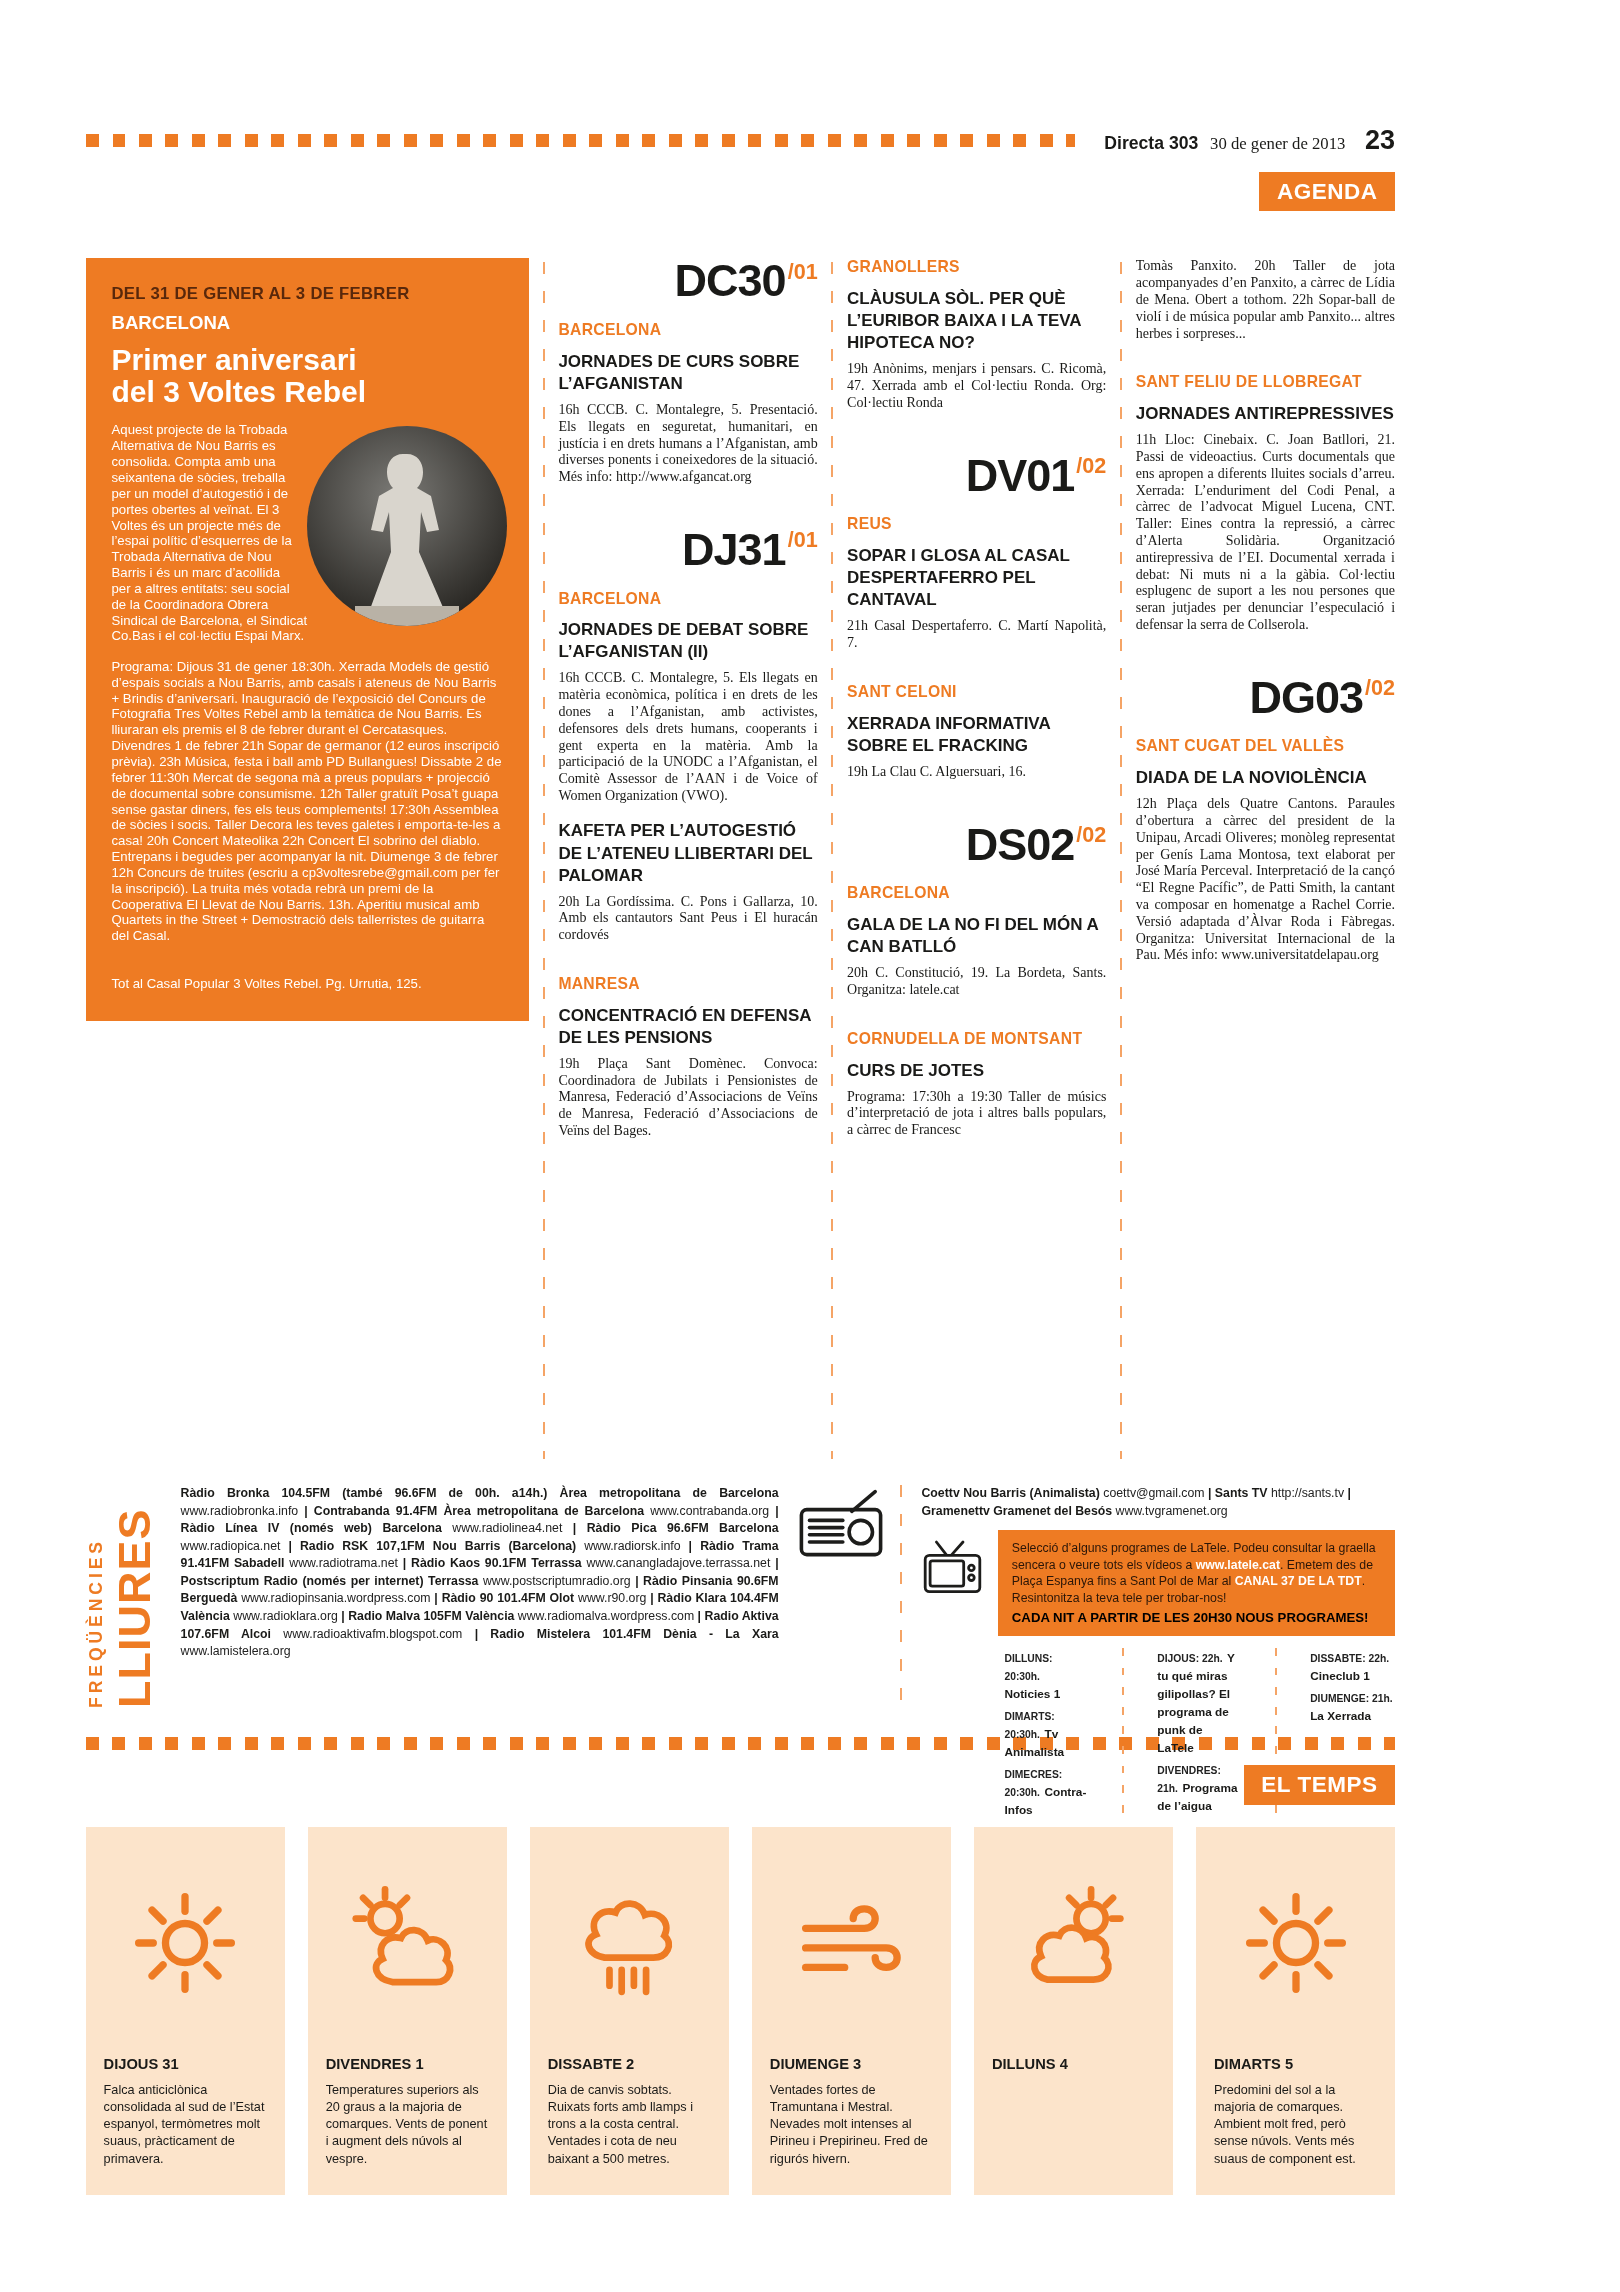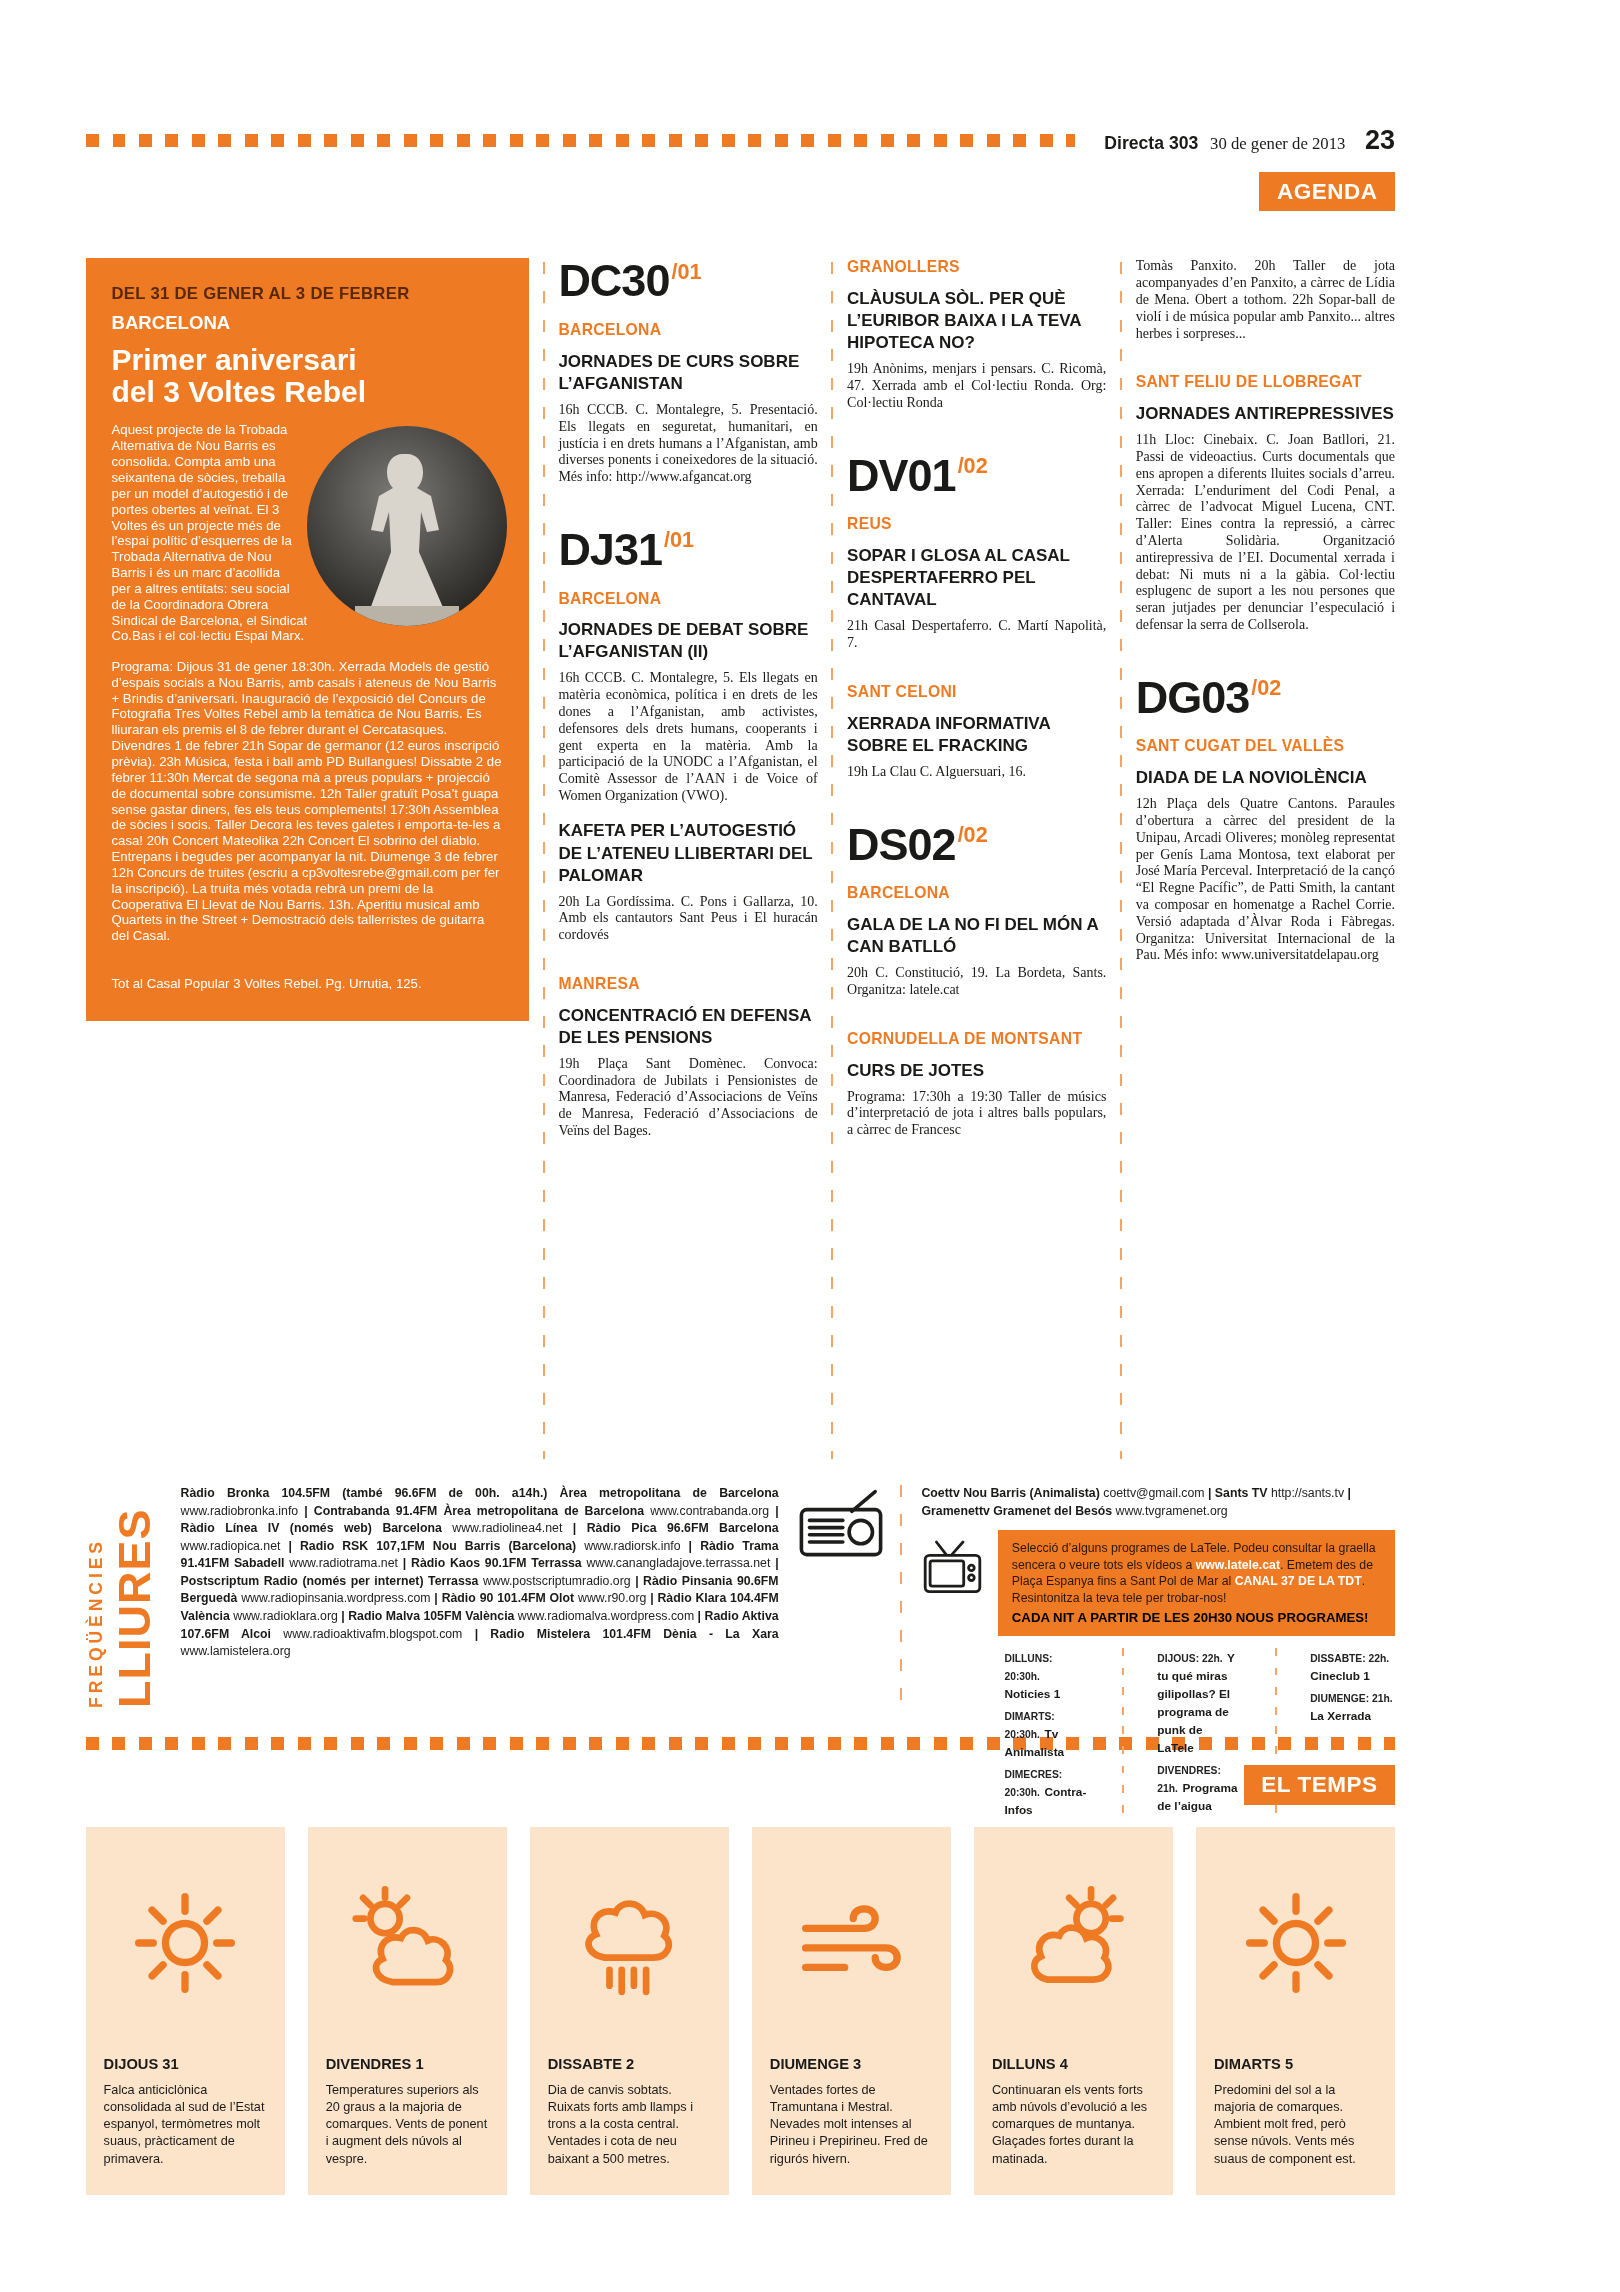--- a/index.html
+++ b/index.html
@@ -30,21 +30,21 @@
   .feature-title{ font-size:30px; line-height:1.07; font-weight:bold; margin-top:9.8px; }
   .feature-body{ margin-top:14.7px; font-size:13.2px; line-height:1.2; }
   .feature-foot{ margin-top:32px; }
   .feature-photo{ display:block; float:right; width:200px; height:200px; border-radius:50%;
     shape-outside:circle(50%); margin:3.9px -3.9px 9.8px 13.7px;
     background:radial-gradient(circle at 45% 35%, #7b7a76, #29g 75%);
     background:radial-gradient(circle at 45% 35%, #7b7a76, #282622 78%); overflow:hidden; }
   .feature-photo svg{ width:100%; height:100%; display:block; }
 
   
-  .day-head{ font-size:45px; font-weight:bold; letter-spacing:-1px; line-height:1; margin:41px 0 17.6px; white-space:nowrap; }
+  .day-head{ font-size:45px; font-weight:bold; letter-spacing:-1px; line-height:1; margin:41px 0 17.6px; white-space:nowrap;text-align:right; }
   .day-sup{ color:var(--acc); font-size:21.6px; font-weight:bold; letter-spacing:0; position:relative; top:-17.6px; margin-left:2px; }
   .city{ color:var(--acc); font-size:15.7px; font-weight:bold; letter-spacing:0.3px; margin:31px 0 11.8px; }
   .evt-title{ font-size:17px; font-weight:bold; line-height:1.3; margin:15.7px 0 6.9px; }
   .evt-body{ font-family:"Liberation Serif",serif; font-size:14px; line-height:1.2; text-align:justify; hyphens:auto; }
   .list-col > :first-child{ margin-top:0; }
   .day-head + .city{ margin-top:0; }
   .city + .evt-title{ margin-top:0; }
   .cont{ margin-top:2px; }
 
   
@@ -310,21 +310,20 @@
           <circle cx="64" cy="30" r="12"></circle>
           <line x1="64" y1="6" x2="64" y2="13"></line>
               <line x1="88" y1="30" x2="81" y2="30"></line>
           <line x1="82" y1="13" x2="76" y2="19"></line>
               <line x1="46" y1="13" x2="52" y2="19"></line>
           <path d="M28 80 L66 80 C77 80 82 69 75 62 C80 51 69 42 60 46 C56 35 42 35 38 44 C27 41 18 50 23 61 C14 65 16 77 28 80 Z"></path>
         </g>
           </svg>
       </div>
       <div class="wtitle">DILLUNS 4</div>
-      <div class="wtext">Continuaran els vents forts amb núvols d’evolució a les comarques de muntanya. Glaçades fortes durant la matinada.</div>
     </div>
     <div class="wcard">
       <div class="wicon">
         <svg viewBox="0 0 100 100" aria-hidden="true">
             <g fill="none" stroke="#ee7b23" stroke-width="6" stroke-linecap="round">
           <circle cx="50" cy="50" r="16"></circle>
           <line x1="50" y1="12" x2="50" y2="24"></line>
               <line x1="50" y1="76" x2="50" y2="88"></line>
           <line x1="12" y1="50" x2="24" y2="50"></line>
               <line x1="76" y1="50" x2="88" y2="50"></line>

